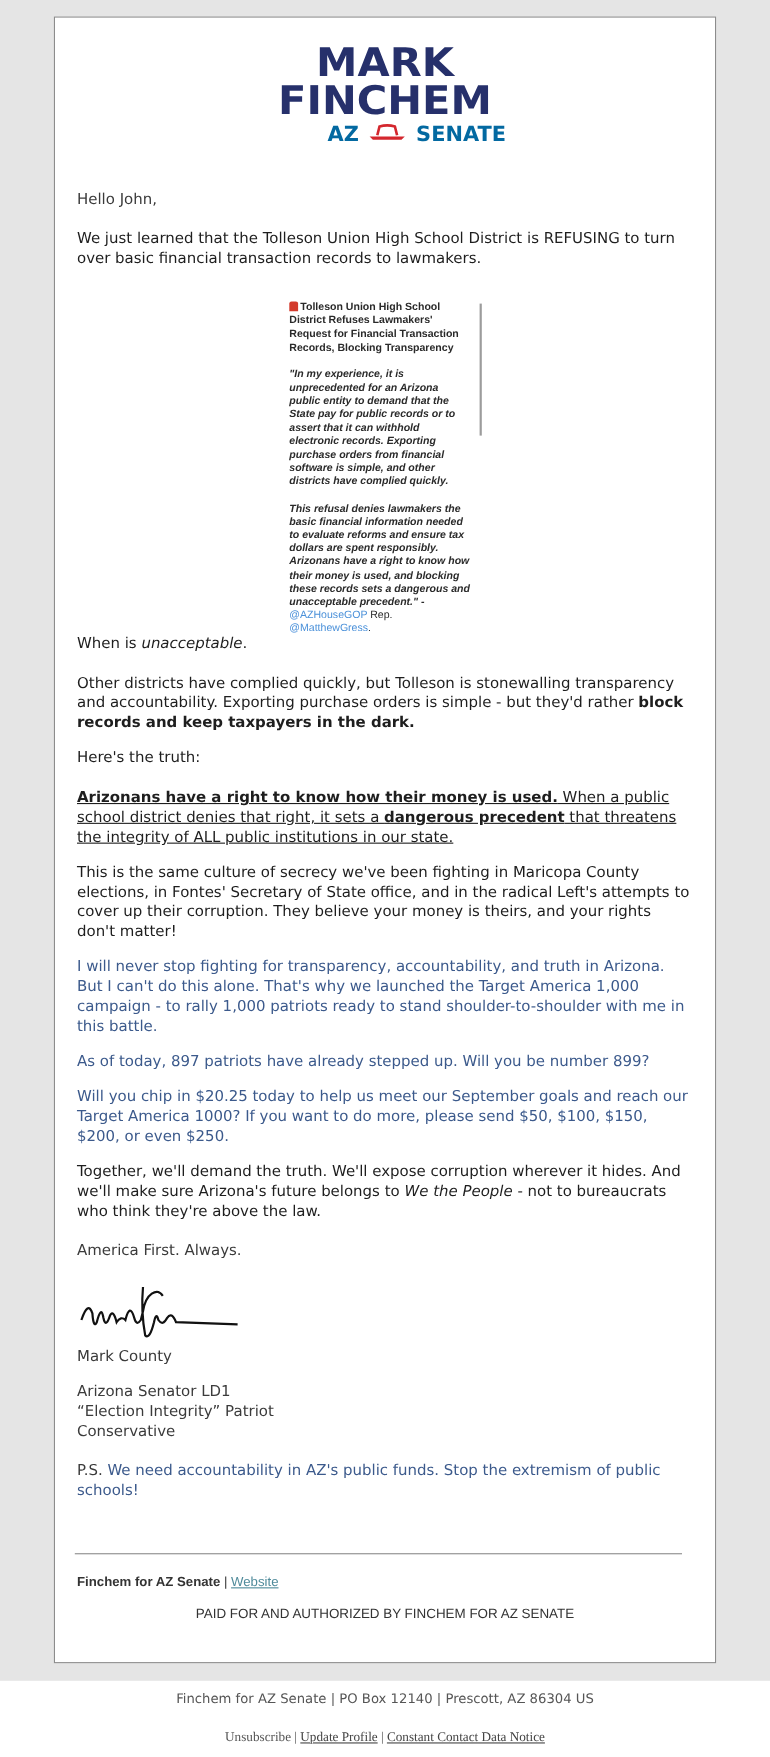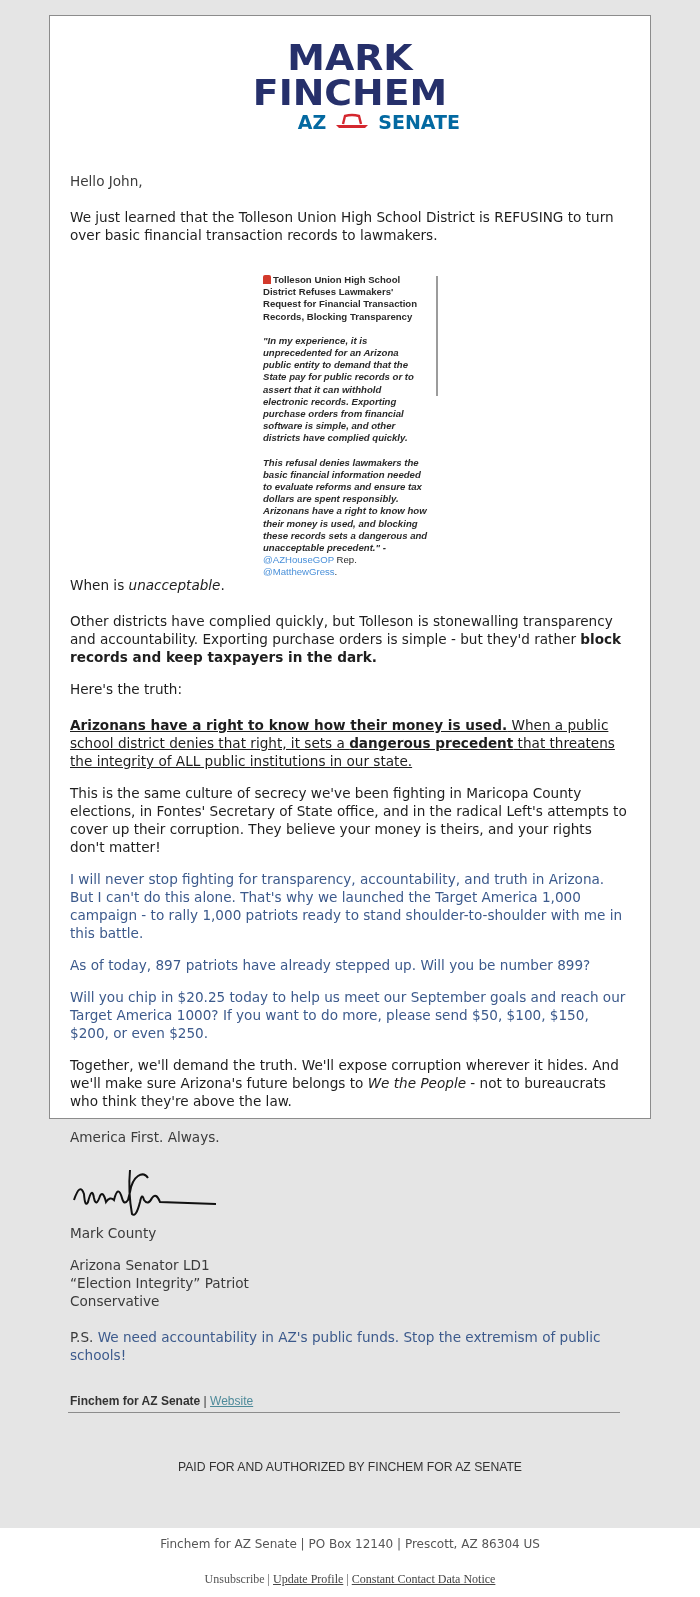--- a/index.html
+++ b/index.html
@@ -9,21 +9,21 @@
     background: #ffffff;
     font-family: "DejaVu Sans", sans-serif;
     position: relative;
     overflow: hidden;
   }
   .outer-bg {
     position: absolute; left: 0; top: 0; width: 700px; height: 1528px;
     background: #e5e5e5;
   }
   .card {
-    position: absolute; left: 49px; top: 15px; width: 602px; height: 1104px;
+    position: absolute; left: 49px; top: 15px; width: 602px; height: 1497px;
     background: #ffffff;
     border: 1px solid #8c8c8c;
     box-sizing: border-box;
   }
   .logo {
     position: absolute; left: 190px; top: 24px; width: 220px; height: 100px;
     text-align: center;
   }
   .logo-line {
     font-family: "DejaVu Sans", sans-serif;
@@ -64,21 +64,21 @@
   .tweet-title { font-weight: bold; }
   .tweet-quote { font-style: italic; font-weight: bold; margin-top: 12px; }
   .tweet-handle { color: #4a90d9; font-weight: normal; font-style: normal; }
   .tweet-rep { font-weight: normal; font-style: normal; }
   .siren { display: inline-block; width: 8px; height: 9px; background: #d33a2c; border-radius: 2px 2px 0 0; vertical-align: -1px; margin-right: 2px; }
   .signature { margin-top: 16px; height: 62px; }
   .divider {
     position: absolute; left: 18px; top: 1396px; width: 552px; height: 1px; background: #8c8c8c;
   }
   .foot-org {
-    position: absolute; left: 20px; top: 1378px;
+    position: absolute; left: 20px; top: 1415px;
     font-family: "Liberation Sans", sans-serif; font-size: 12px; color: #333;
   }
   .foot-org b { font-weight: bold; }
   .foot-org .website { color: #4e8a9a; text-decoration: underline; font-weight: normal; }
   .foot-paid {
     position: absolute; left: 0; top: 1444px; width: 600px; text-align: center;
     font-family: "Liberation Sans", sans-serif; font-size: 12.2px; color: #333;
   }
   .addr {
     position: absolute; left: 0; top: 1537px; width: 700px; text-align: center;

